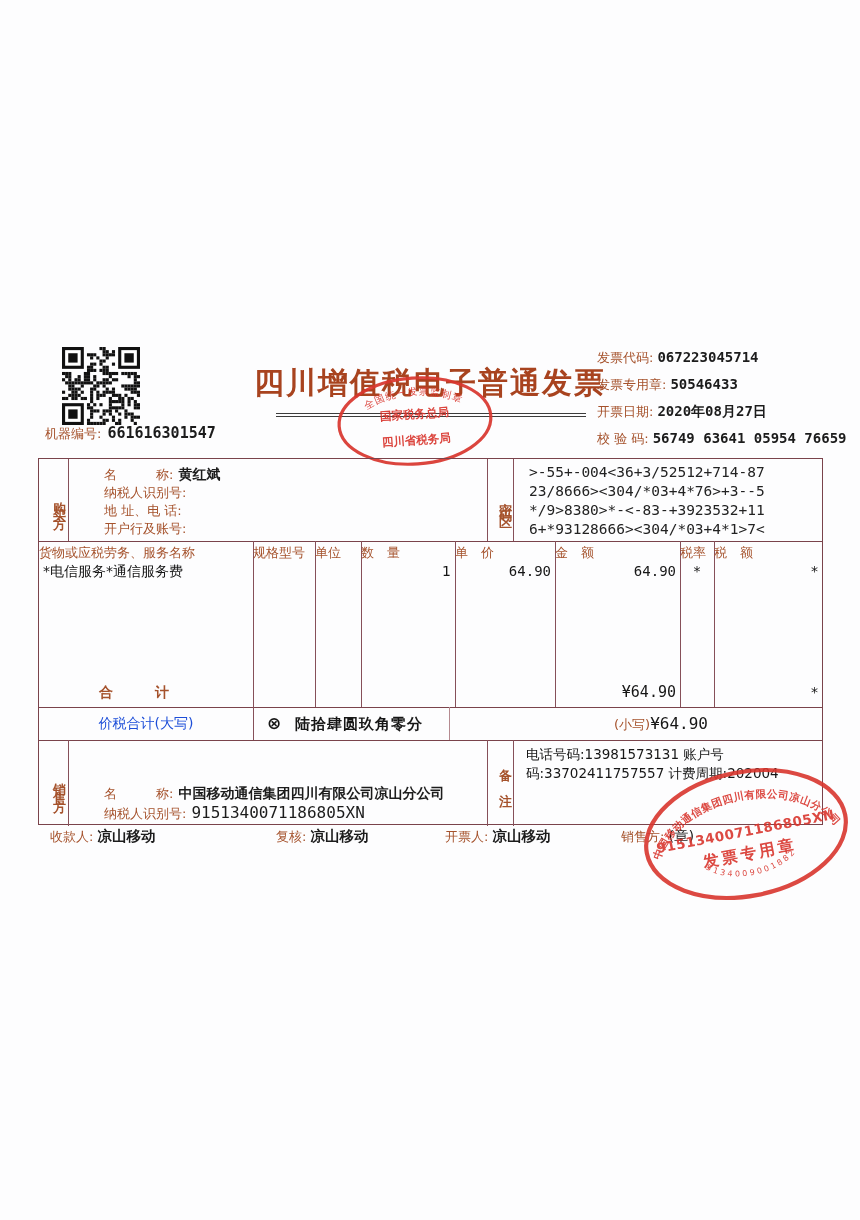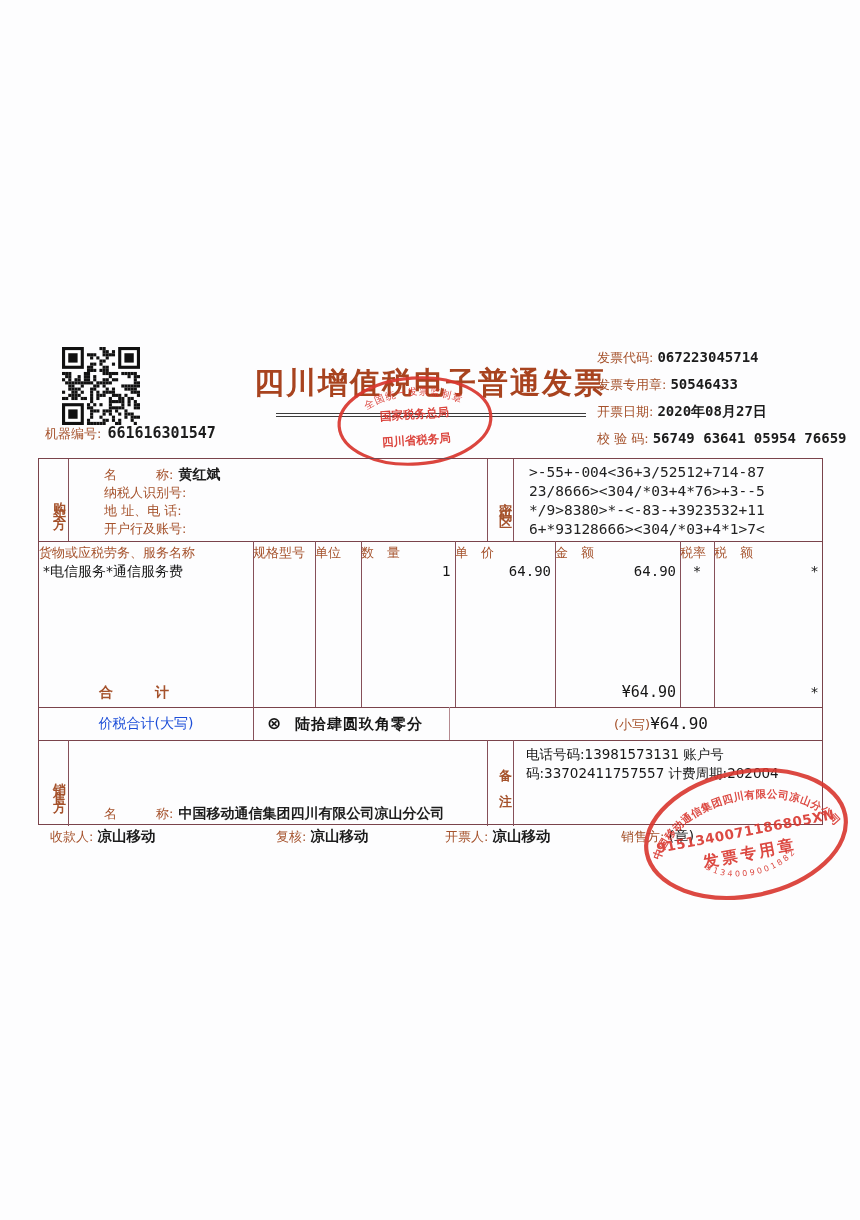--- a/index.html
+++ b/index.html
@@ -385,20 +385,23 @@
 
     <div class="section" style="top:281px; height:86px;">
       <div class="vline" style="left:29px;"></div>
       <div class="vline" style="left:448px;"></div>
       <div class="vline" style="left:474px;"></div>
       <div class="vlabel" style="top:6px; height:78px; letter-spacing:8px;">销售方</div>
       <div class="rows">
         <div class="row">
           <span class="lbl">名　　　称:</span><span class="val" style="font-weight:600;">中国移动通信集团四川有限公司凉山分公司</span>
         </div>
+        <div class="row">
+          <span class="lbl">纳税人识别号:</span><span class="val mono" style="font-size:16px;">9151340071186805XN</span>
+        </div>
       </div>
       <div class="vlabel" style="left:448px; width:27px; top:10px; height:66px; letter-spacing:24px;">备注</div>
       <div class="remark-text">电话号码:13981573131 账户号码:33702411757557 计费周期:202004</div>
     </div>
   </div>
 
   <div class="abs sign" style="left:50px;">
     <span class="lbl">收款人:</span><span class="val" style="font-weight:600;">凉山移动</span>
   </div>
   <div class="abs sign" style="left:276px;">

